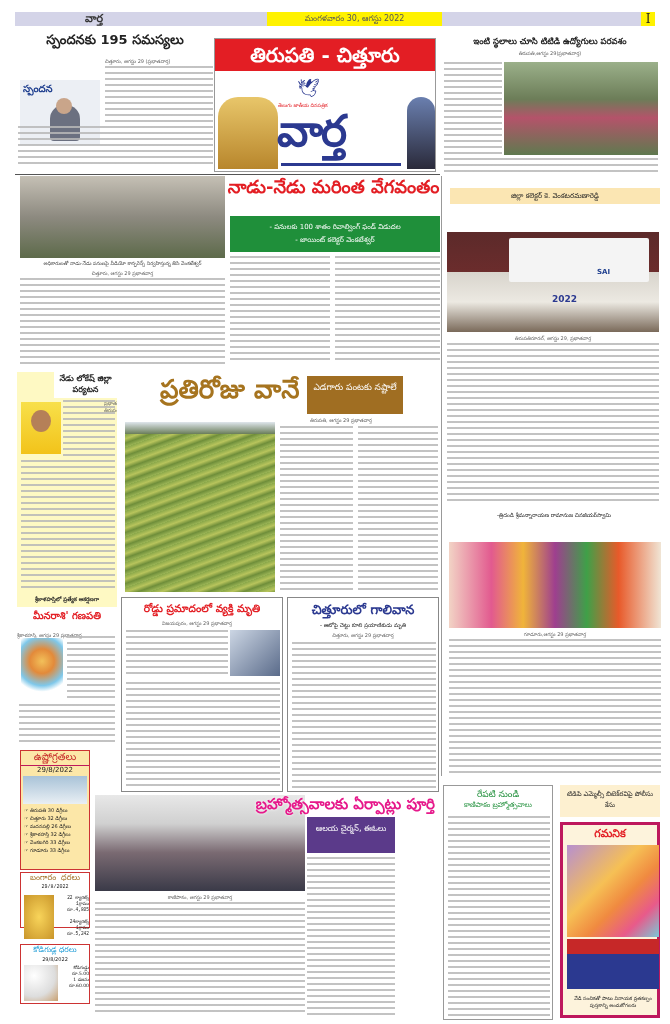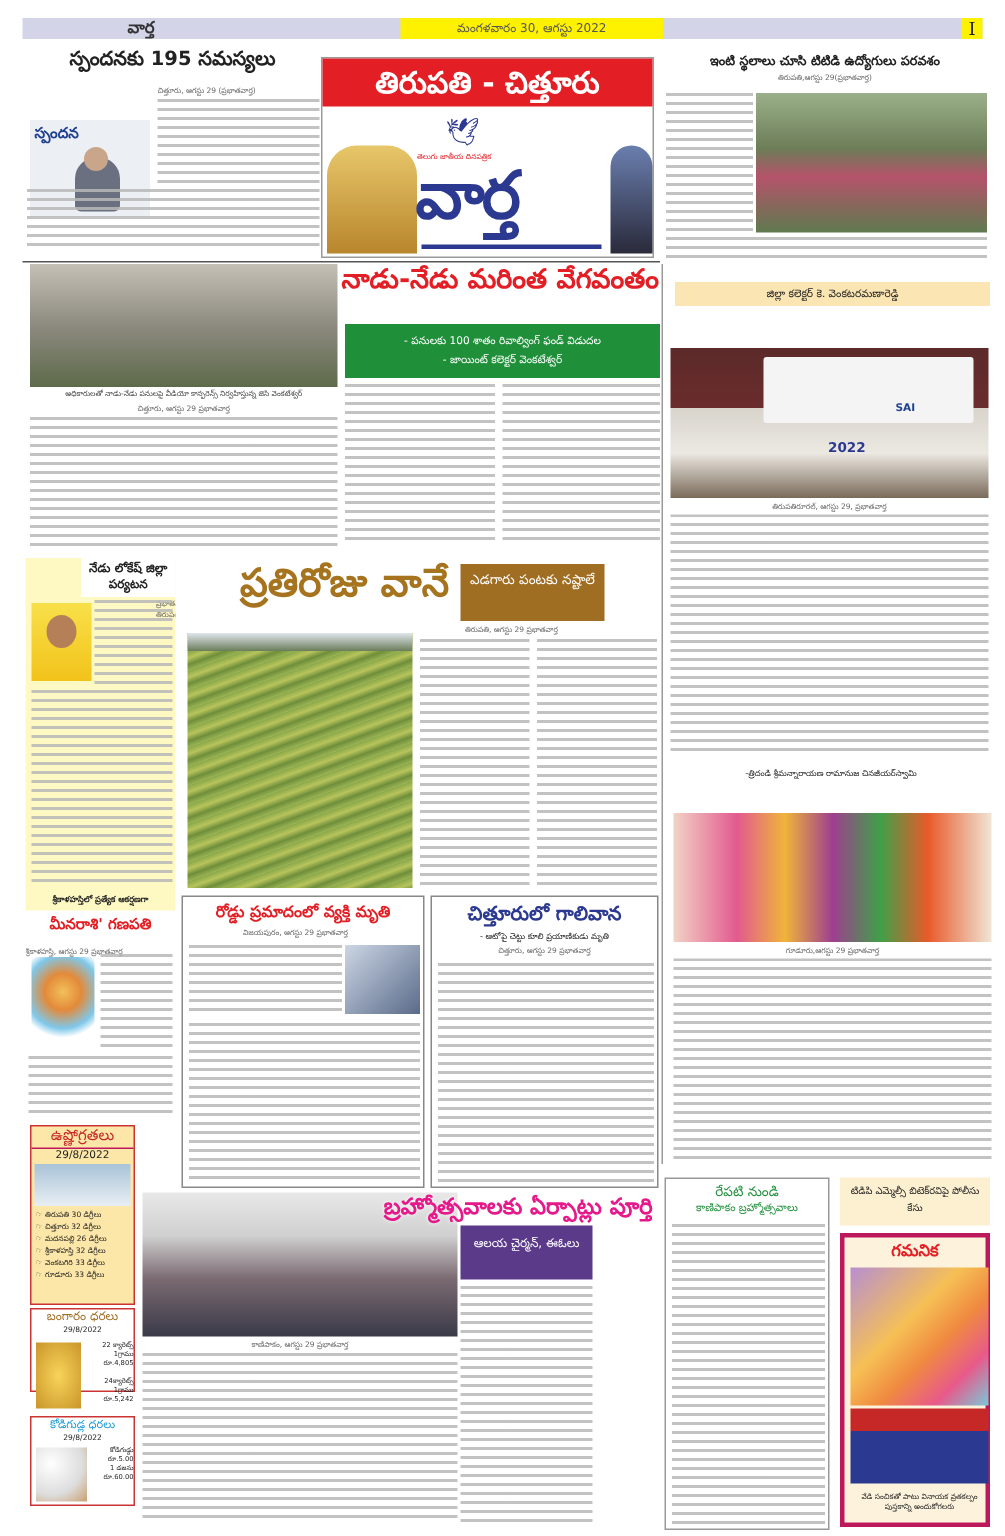--- a/index.html
+++ b/index.html
@@ -144,21 +144,21 @@
   <div style="font-size:5px;line-height:8px;padding-left:3px;">
     <div>☞ <span>తిరుపతి 30 డిగ్రీలు</span></div>
     <div>☞ <span>చిత్తూరు 32 డిగ్రీలు</span></div>
     <div>☞ <span>మదనపల్లి 26 డిగ్రీలు</span></div>
     <div>☞ <span>శ్రీకాళహస్తి 32 డిగ్రీలు</span></div>
     <div>☞ <span>వెంకటగిరి 33 డిగ్రీలు</span></div>
     <div>☞ <span>గూడూరు 33 డిగ్రీలు</span></div>
   </div>
 </div>
 
-<div class="abs" style="left:20px;top:872px;width:70px;height:56px;background:#fff;border:1px solid #c33;">
+<div class="abs" style="left:20px;top:872px;width:70px;height:56px;background:#fff;border:1px solid #c33;font-family:Liberation Mono, monospace;">
   <div style="font-size:8px;color:#a06e22;text-align:center;">బంగారం ధరలు</div>
   <div style="font-size:5px;text-align:center;">29/8/2022</div>
   <div class="abs" style="left:3px;top:22px;width:30px;height:44px;background:radial-gradient(#f8d45a,#c9952a);"></div>
   <div class="abs" style="left:34px;top:22px;width:34px;font-size:4.5px;text-align:right;line-height:6px;">
     <div>22 క్యారెట్స్ 1గ్రాము</div>
       <div>రూ.4,805</div>
   </div>
   <div class="abs" style="left:34px;top:46px;width:34px;font-size:4.5px;text-align:right;line-height:6px;">
     <div>24క్యారెట్స్ 1గ్రాము</div>
       <div>రూ.5,242</div>

